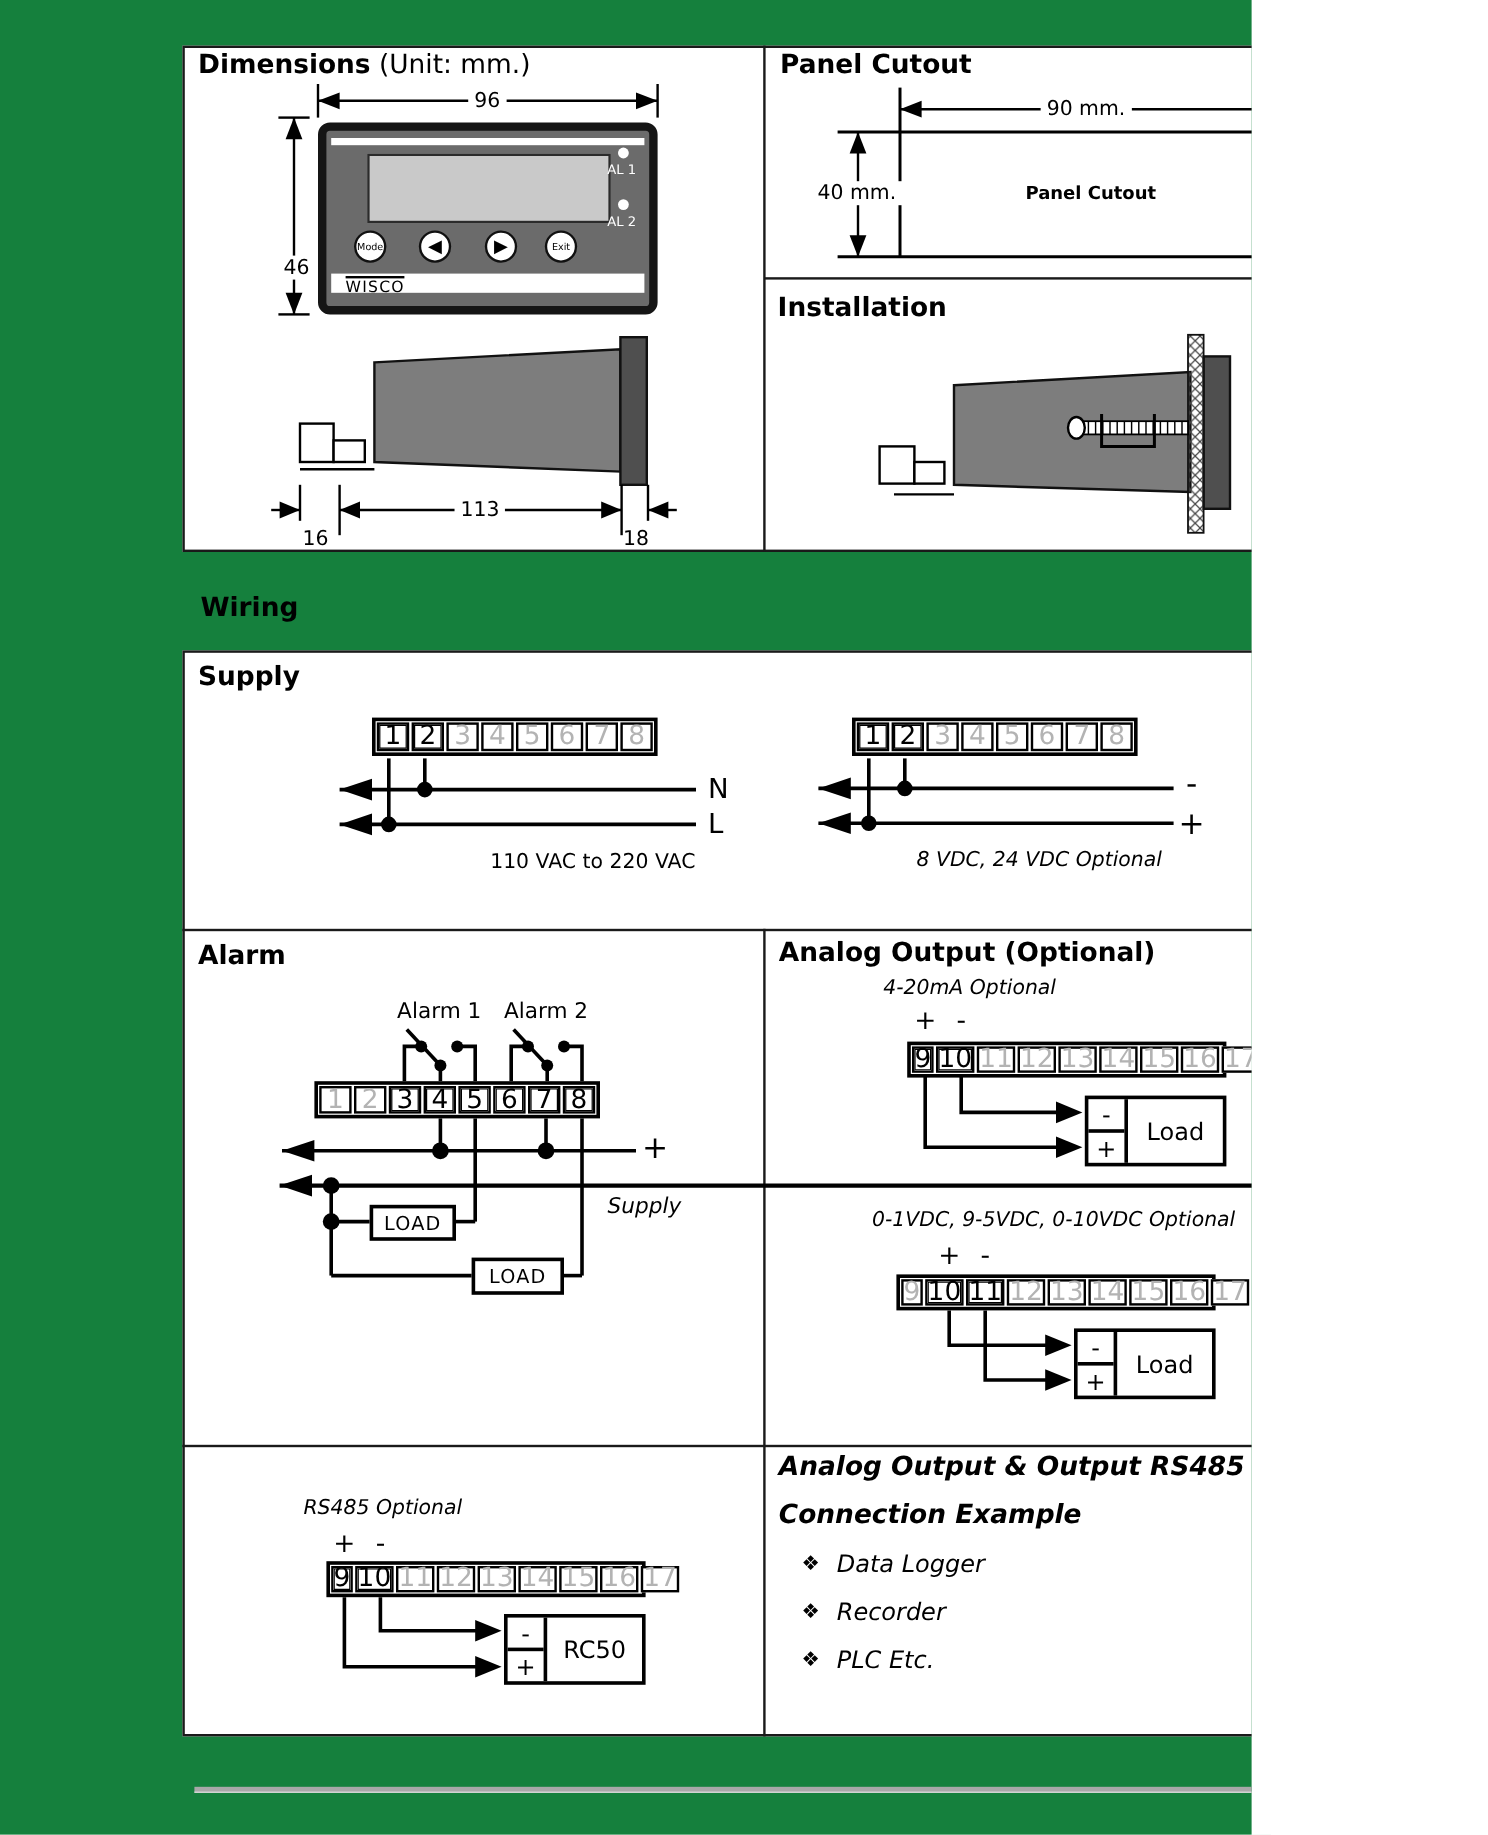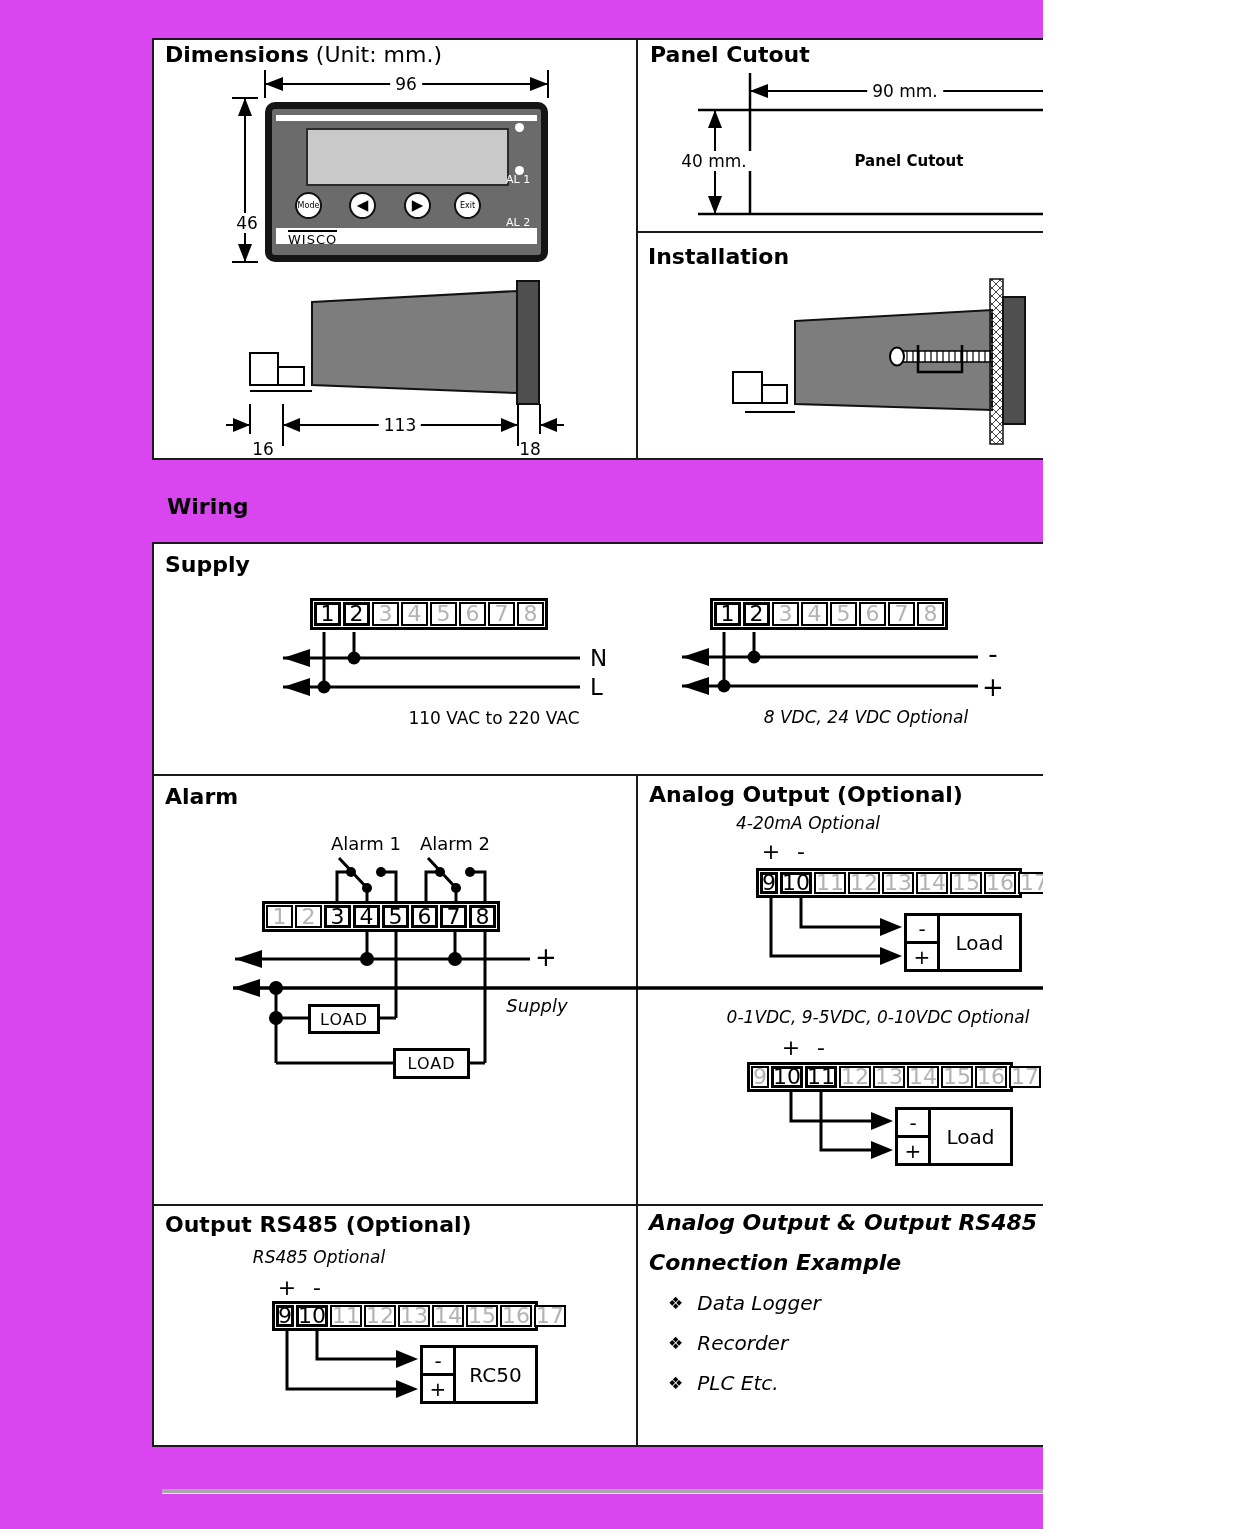--- a/index.html
+++ b/index.html
@@ -1,16 +1,16 @@
 <!DOCTYPE html>
 <html><head>
 <meta charset="utf-8">
 <style>
   html,body{margin:0;padding:0;background:#fff;}
-  #page{position:relative;width:1043px;height:1529px;background:#d946ef;
+  #page{position:relative;width:1043px;height:1529px;background:#15803d;
         font-family:"DejaVu Sans","Liberation Sans",sans-serif;color:#000;overflow:hidden;}
   
   .panel{position:absolute;border:2px solid #1a1a1a;background:#fff;box-sizing:border-box;z-index:1;}
   .vdiv{position:absolute;width:0;border-left:2px solid #1a1a1a;z-index:1;}
   .hdiv{position:absolute;height:0;border-top:2px solid #1a1a1a;z-index:1;}
   
   .h1{position:absolute;font-size:22px;font-weight:bold;z-index:4;white-space:nowrap;}
   .h1 .light{font-weight:normal;}
   .h1.ital{font-style:italic;}
   
@@ -40,21 +40,21 @@
   .lb-main{flex:1;display:flex;align-items:center;justify-content:center;font-size:20px;}
   .smallbox{position:absolute;border:3px solid #000;background:#fff;display:flex;align-items:center;
             justify-content:center;font-size:16px;letter-spacing:1px;box-sizing:border-box;z-index:2;}
   
   #device{position:absolute;left:265px;top:102px;width:283px;height:160px;background:#6b6b6b;
           border:7px solid #151515;border-radius:10px;box-sizing:border-box;z-index:2;}
   #device .strip{position:absolute;left:4px;right:4px;background:#fff;}
   #device .display{position:absolute;left:34px;top:19px;width:199px;height:54px;background:#c9c9c9;
           border:2px solid #2b2b2b;}
   #device .led{position:absolute;width:9px;height:9px;border-radius:50%;background:#fff;}
-  #device .allab{position:absolute;color:#fff;font-size:11px;margin-top:38px;}
+  #device .allab{position:absolute;color:#fff;font-size:11px;}
   #device .btn{position:absolute;width:27px;height:27px;border-radius:50%;background:#fff;
           border:2px solid #111;display:flex;align-items:center;justify-content:center;
           font-size:8px;box-sizing:border-box;}
   #device .btn.arrow{font-size:15px;line-height:1;}
   #device .brand{position:absolute;left:16px;top:121px;font-size:13px;font-weight:normal;
           border-top:2px solid #000;padding-top:0px;letter-spacing:1px;z-index:2;}
   
   #bullets{position:absolute;left:668px;top:1283px;z-index:4;}
   #bullets .brow{height:40px;display:flex;align-items:center;gap:14px;}
   #bullets .bchar{font-size:17px;}
@@ -81,21 +81,20 @@
 
   <div class="h1" style="left:165px;top:42px;">
     <span>Dimensions</span><span class="light"> (Unit: mm.)</span>
   </div>
   <div class="h1" style="left:650px;top:42px;">Panel Cutout</div>
   <div class="h1" style="left:648px;top:244px;">Installation</div>
   <div class="h1" style="left:167px;top:494px;">Wiring</div>
   <div class="h1" style="left:165px;top:552px;">Supply</div>
   <div class="h1" style="left:165px;top:784px;">Alarm</div>
   <div class="h1" style="left:649px;top:782px;">Analog Output (Optional)</div>
-  <div class="h1" style="left:165px;top:1212px;">Output RS485 (Optional)</div>
   <div class="h1 ital" style="left:649px;top:1210px;">Analog Output &amp; Output RS485</div>
   <div class="h1 ital" style="left:649px;top:1250px;">Connection Example</div>
 
   <div id="device">
     <div class="strip" style="top:6px;height:6px;"></div>
     <div class="display"></div>
     <div class="led" style="left:243px;top:14px;"></div>
     <div class="allab" style="left:234px;top:26px;">AL 1</div>
     <div class="led" style="left:243px;top:57px;"></div>
     <div class="allab" style="left:234px;top:69px;">AL 2</div>

